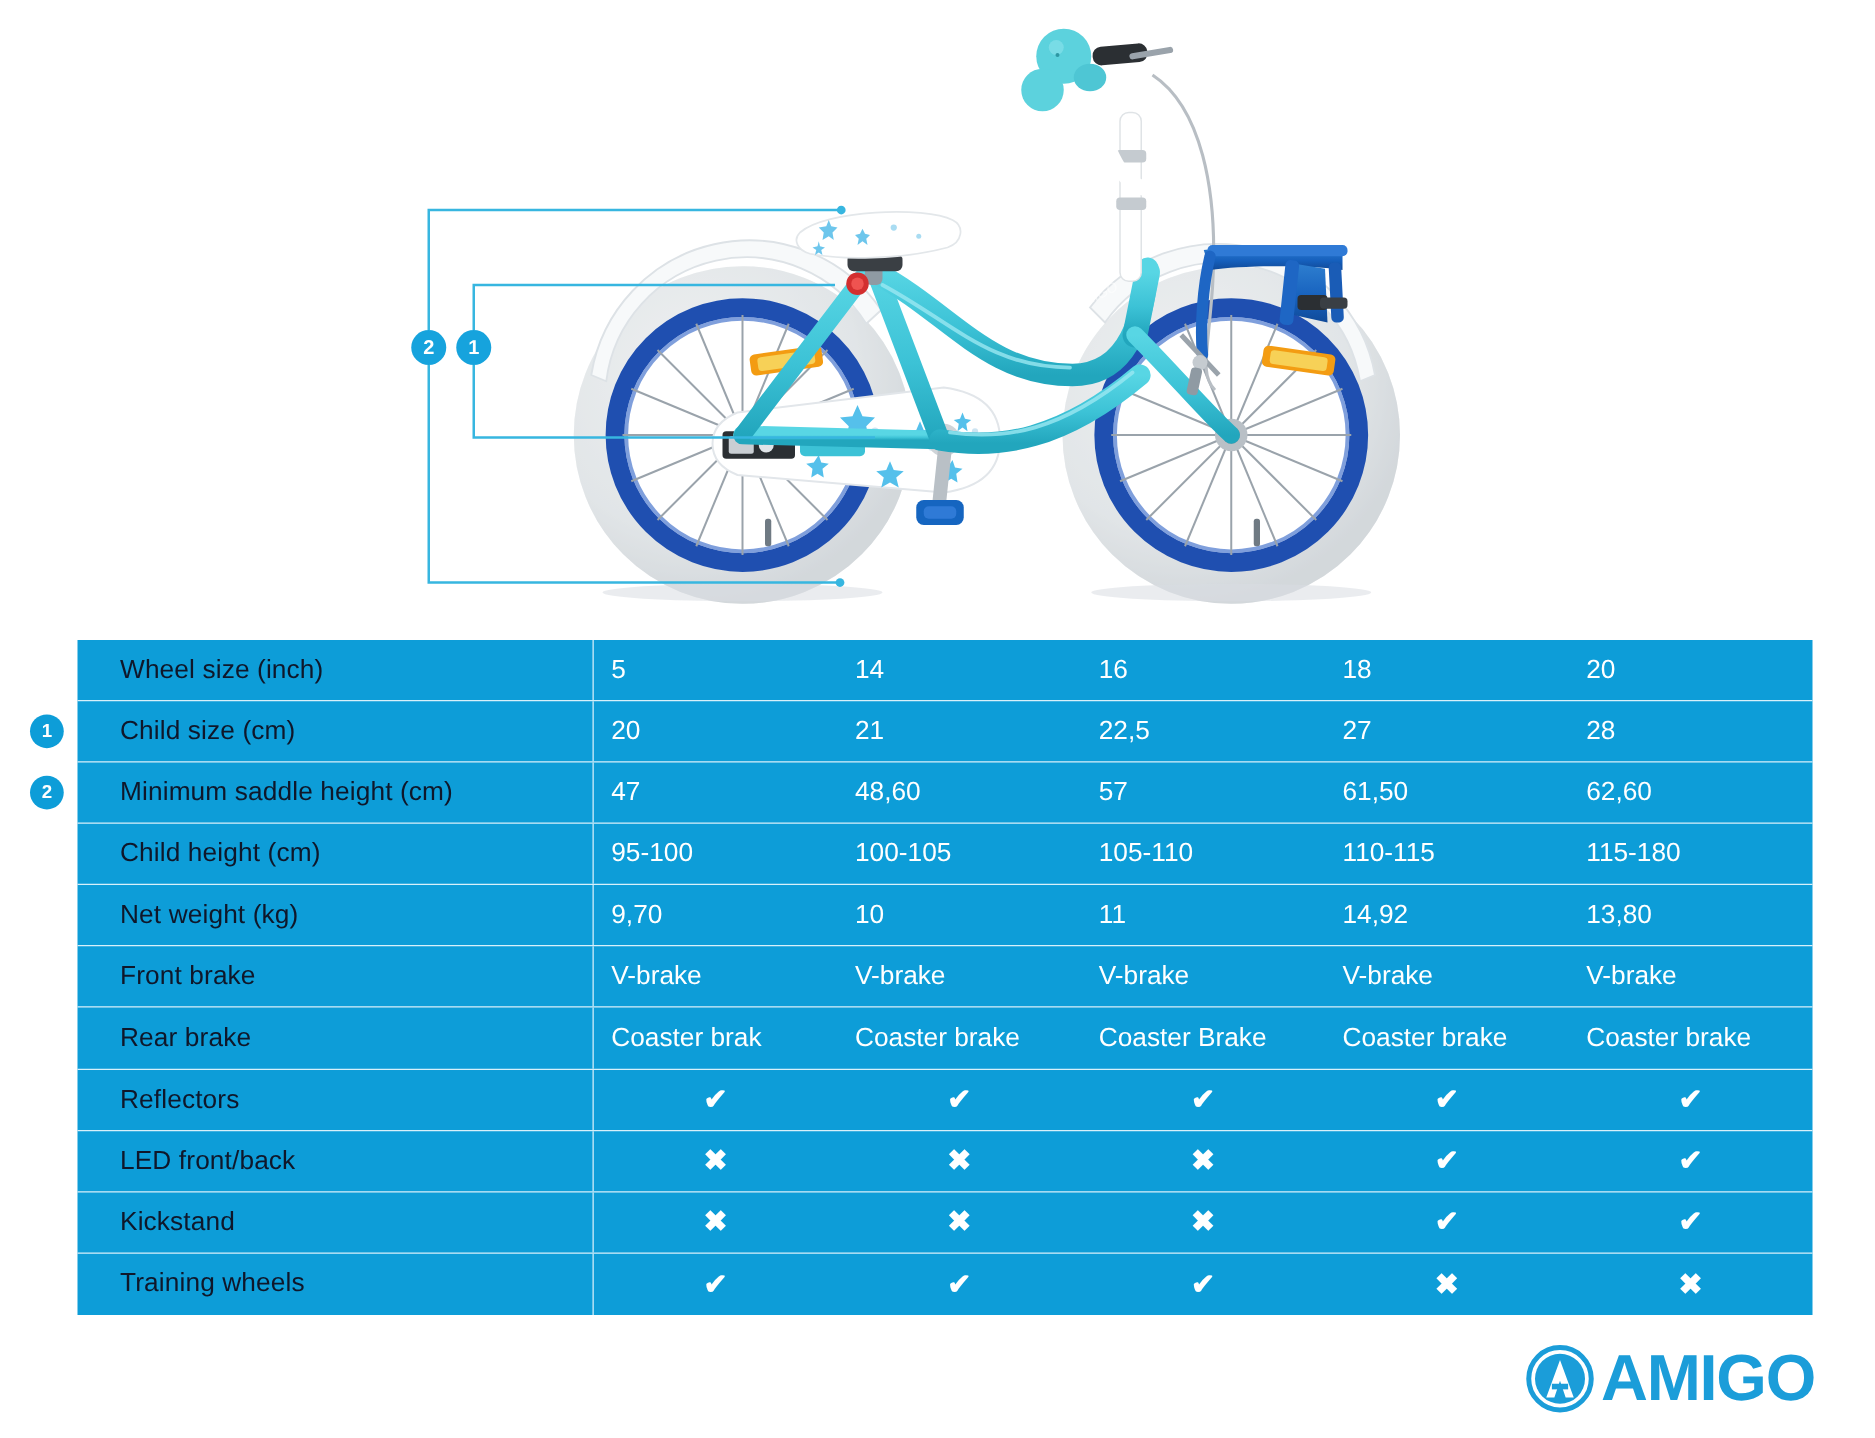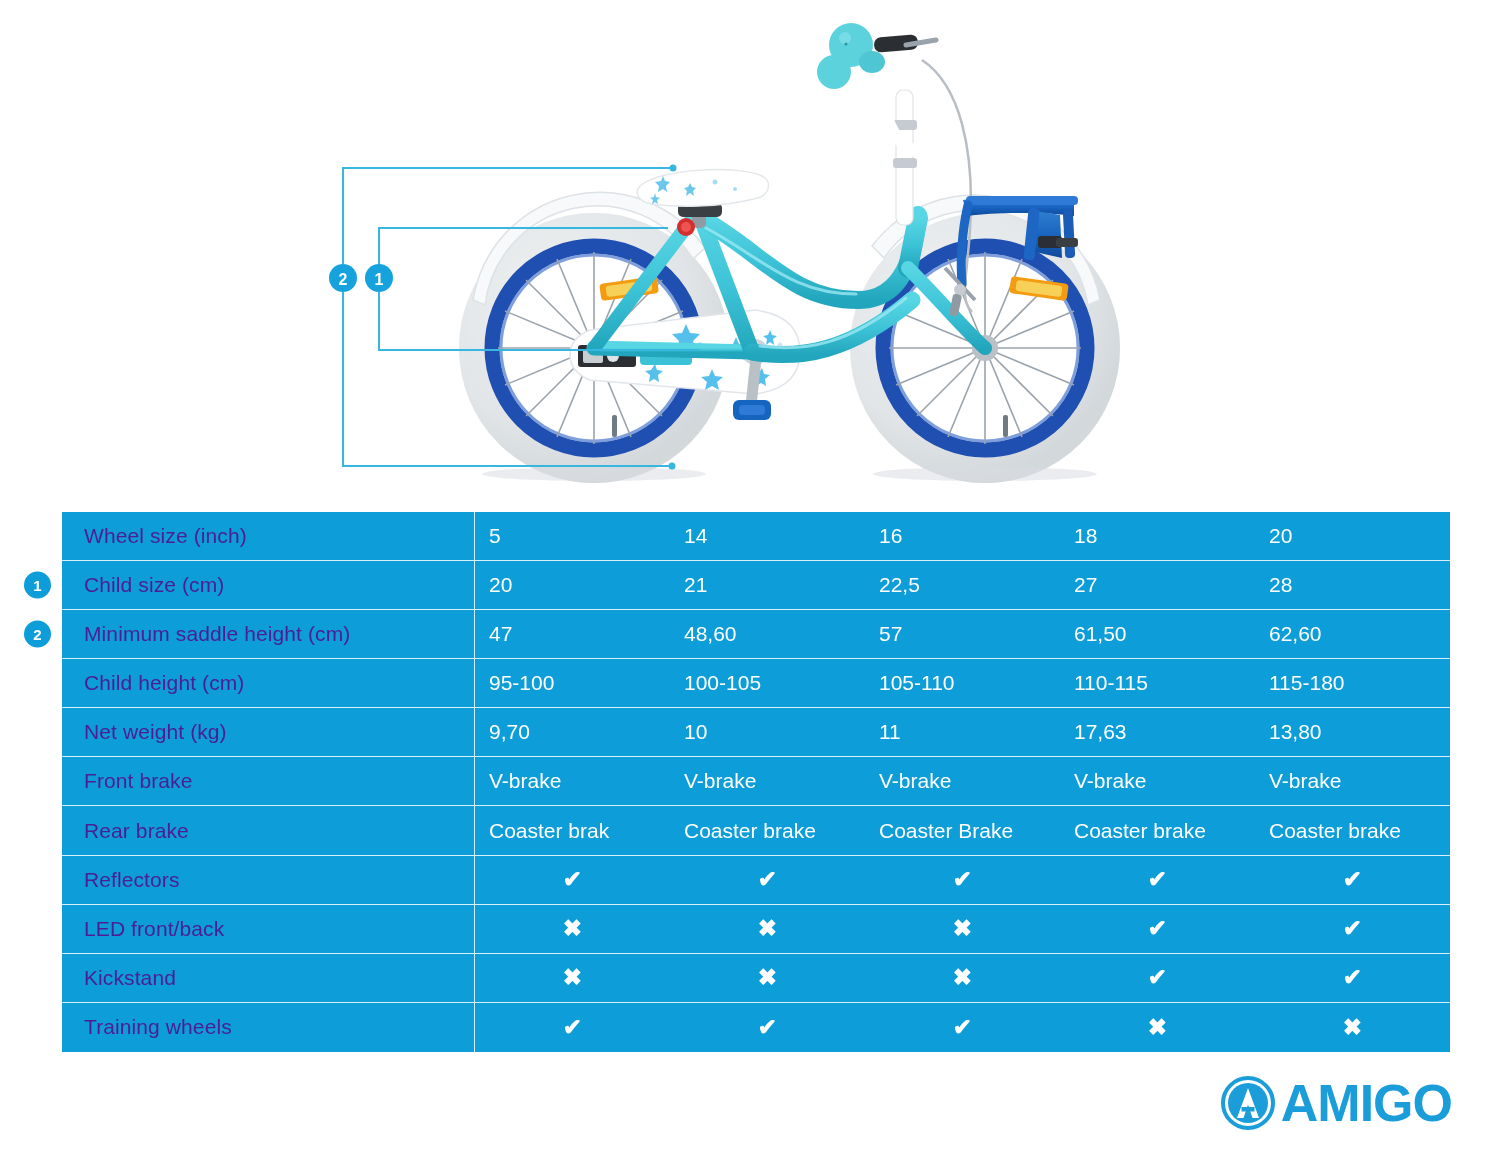--- a/index.html
+++ b/index.html
@@ -45,22 +45,22 @@
     display: flex;
     height: 49.09px;
     align-items: center;
     position: relative;
     border-bottom: 1px solid #d7f0fa;
   }
   .row:last-child { border-bottom: none; }
   .row-label {
     width: 413px;
     flex: 0 0 413px;
-    padding-left: 22px;
-    color: #4c1d95;
+    padding-left: 34px;
+    color: #0f172a;
     font-size: 21px;
     font-weight: 400;
     letter-spacing: .1px;
     white-space: nowrap;
     border-right: 1px solid #d7f0fa;
     height: 100%;
     display: flex;
     align-items: center;
   }
   .cells {
@@ -408,21 +408,21 @@
           <div class="cell">110-115</div>
           <div class="cell">115-180</div>
         </div>
       </div>
       <div class="row">
         <div class="row-label">Net weight (kg)</div>
         <div class="cells">
           <div class="cell">9,70</div>
           <div class="cell">10</div>
           <div class="cell">11</div>
-          <div class="cell">17,63</div>
+          <div class="cell">14,92</div>
           <div class="cell">13,80</div>
         </div>
       </div>
       <div class="row">
         <div class="row-label">Front brake</div>
         <div class="cells">
           <div class="cell">V-brake</div>
           <div class="cell">V-brake</div>
           <div class="cell">V-brake</div>
           <div class="cell">V-brake</div>

